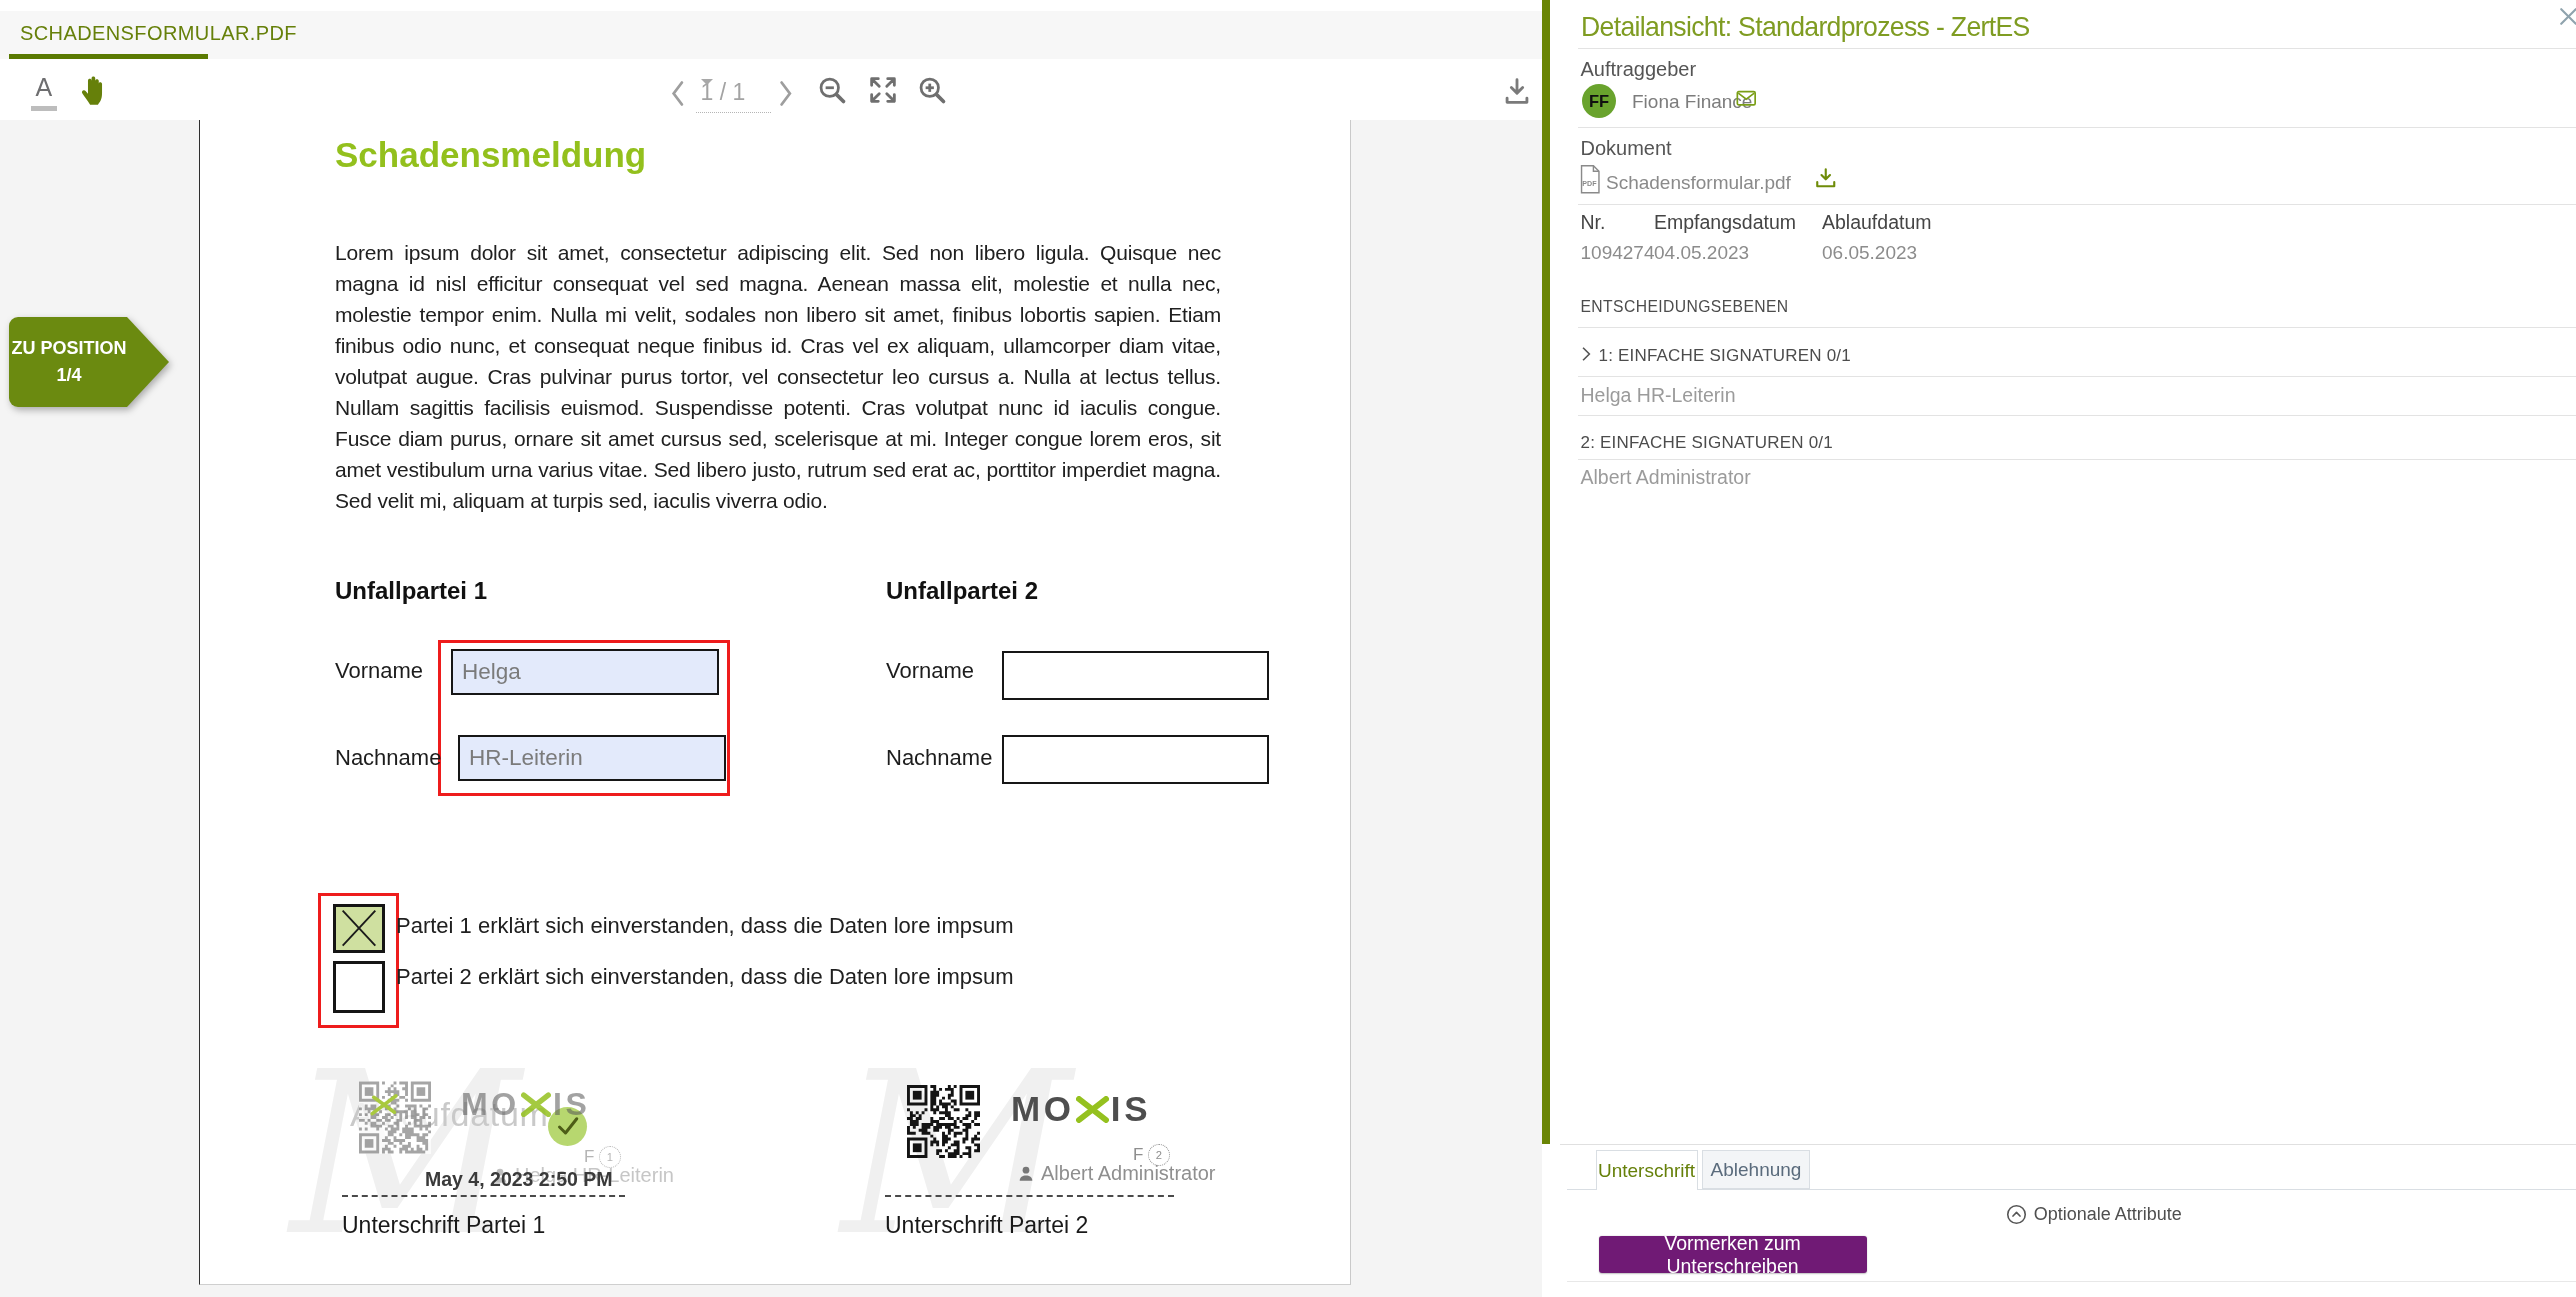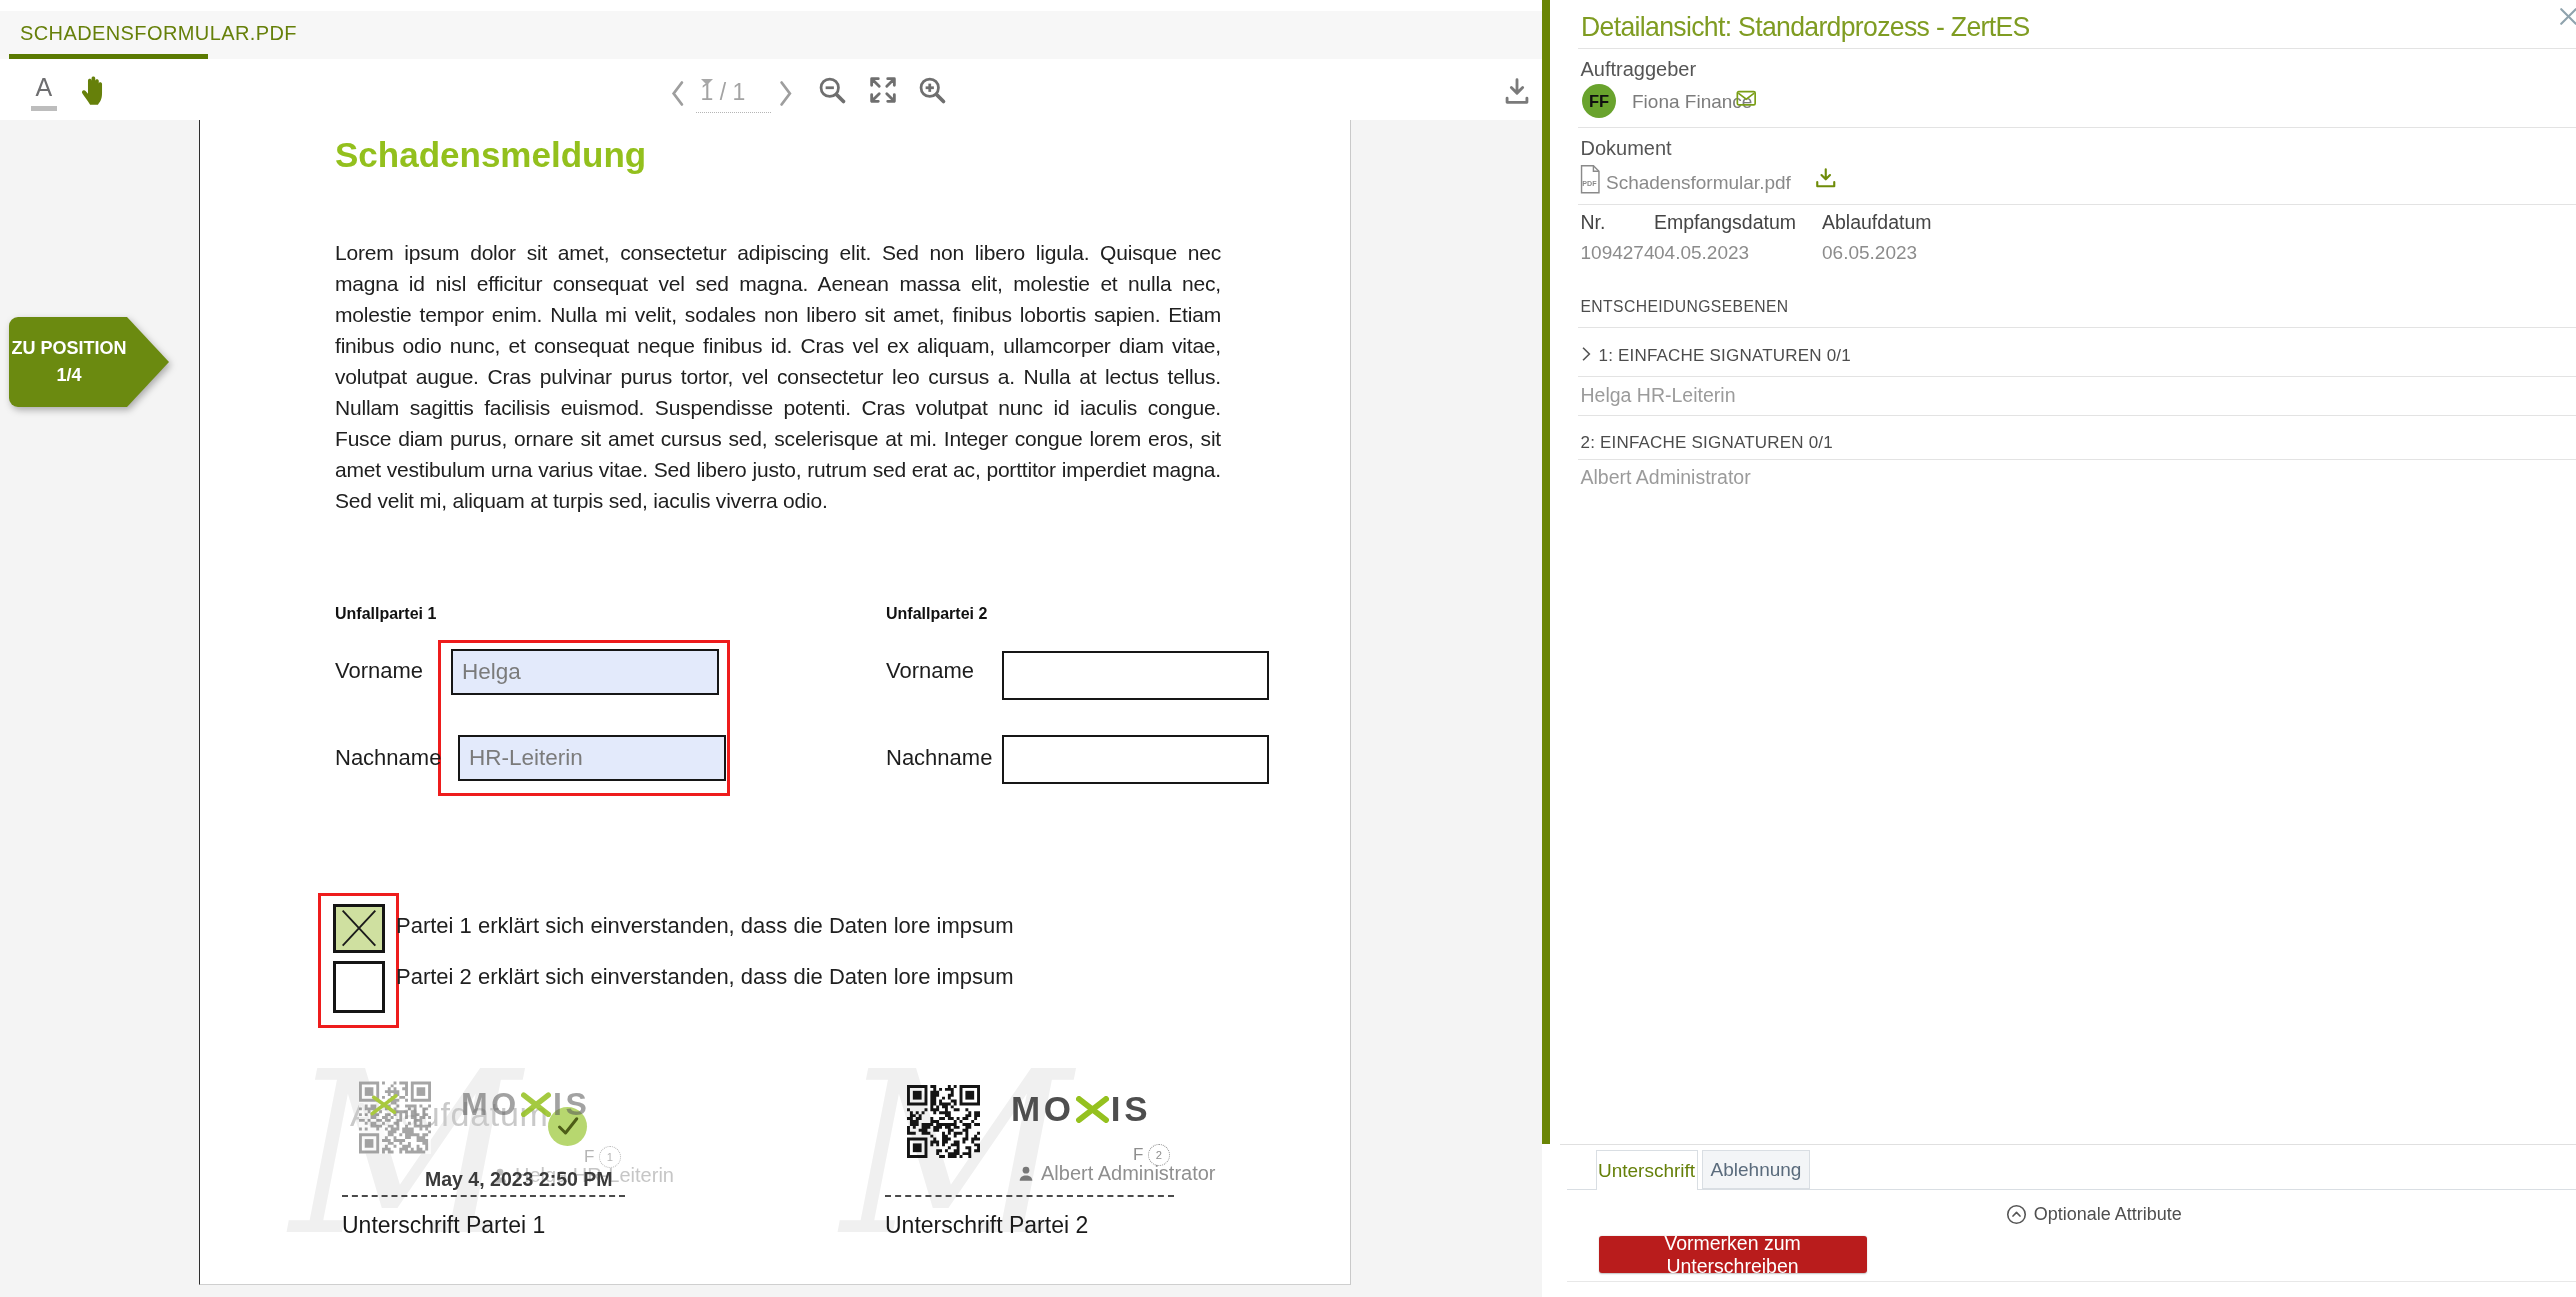--- a/index.html
+++ b/index.html
@@ -32,21 +32,21 @@
         border-left:1.5px solid #2e2e2e;border-right:1.5px solid #c9c9c9;border-bottom:0.7px solid #cfcfcf;}
 
   .pos-badge{position:absolute;left:9px;top:317px;width:160px;height:90px;filter:drop-shadow(2.2px 3px 3.7px rgba(0,0,0,.30));}
   .pos-shape{position:absolute;inset:0;background:#6b8a10;border-radius:9px;
              clip-path:polygon(0 0,118px 0,100% 50%,118px 100%,0 100%);}
   .pos-text{position:absolute;left:0;top:0;width:120px;height:100%;display:flex;flex-direction:column;justify-content:center;align-items:center;gap:6.7px;color:#fff;font-weight:700;font-size:18px;}
 
   
   .pdf-title{position:absolute;left:135px;top:15px;font-size:35px;font-weight:700;color:#93c01d;}
   .pdf-body{position:absolute;left:135px;top:117px;width:886px;font-size:21px;line-height:31px;letter-spacing:-0.2px;color:#202020;text-align:justify;}
-  .party-h{position:absolute;font-size:16px;font-weight:700;color:#111;margin-top:28px;}
+  .party-h{position:absolute;font-size:24px;font-weight:700;color:#111;}
   .f-label{position:absolute;font-size:22px;color:#1d1d1d;}
   .f-input{position:absolute;background:#fff;border:2.2px solid #161616;font-family:"Liberation Sans",sans-serif;font-size:22.5px;color:#7b7b7b;padding:0 9px;box-sizing:border-box;}
   .f-filled{background:#e3eafb;}
   .red-box{position:absolute;border:3px solid #ee1c1c;}
   .cb{position:absolute;width:46px;height:43px;border:3px solid #151515;background:#fff;}
   .cb-checked{background:#cfe0a0;}
   .consent-label{position:absolute;font-size:22px;color:#202020;}
 
   .wm-letter{position:absolute;font-family:"DejaVu Serif",serif;font-style:italic;font-size:225px;color:#f0f0f0;z-index:0;line-height:1;}
   .qr{position:absolute;z-index:2;}
@@ -87,21 +87,21 @@
   .level-member{position:absolute;font-size:19.5px;color:#9b9b9b;}
   .lvl-chevron{position:absolute;left:12px;top:345px;}
 
   .foot-topline{position:absolute;left:-7.5px;right:0;top:1144px;border-top:0.7px solid #e0e0e0;}
   .tabline{position:absolute;left:0;right:0;top:1189px;border-top:0.7px solid #d9dee3;z-index:1;}
   .ptab{position:absolute;top:1150px;height:39px;box-sizing:border-box;border:0.7px solid #d9dee3;display:flex;align-items:center;justify-content:center;font-size:19px;}
   .ptab-active{left:28.5px;width:102px;background:#fff;color:#66800a;border-bottom:none;height:40px;z-index:2;}
   .ptab-idle{left:135px;width:108px;background:#f3f5f7;color:#5a6b7c;}
   .opt-attr{position:absolute;left:439px;top:1204px;display:flex;align-items:center;gap:6.7px;z-index:2;}
   .opt-attr span{font-size:18px;color:#4f4f4f;}
-  .submit-btn{position:absolute;left:31.5px;top:1236px;width:268px;height:37px;background:#b91c1c;border:none;border-radius:3px;color:#fff;font-size:19.5px;font-family:"Liberation Sans",sans-serif;display:flex;align-items:center;justify-content:center;box-shadow:0 0.7px 1.5px rgba(0,0,0,.25);z-index:2;}
+  .submit-btn{position:absolute;left:31.5px;top:1236px;width:268px;height:37px;background:#701a75;border:none;border-radius:3px;color:#fff;font-size:19.5px;font-family:"Liberation Sans",sans-serif;display:flex;align-items:center;justify-content:center;box-shadow:0 0.7px 1.5px rgba(0,0,0,.25);z-index:2;}
   .foot-bottomline{position:absolute;left:0;right:0;top:1281px;border-top:0.7px solid #e8e8e8;}
   .close-x{position:absolute;left:991px;top:6px;}
 </style>
 </head>
 <body>
 
 <div class="app">
 
   <div class="viewer">
 

